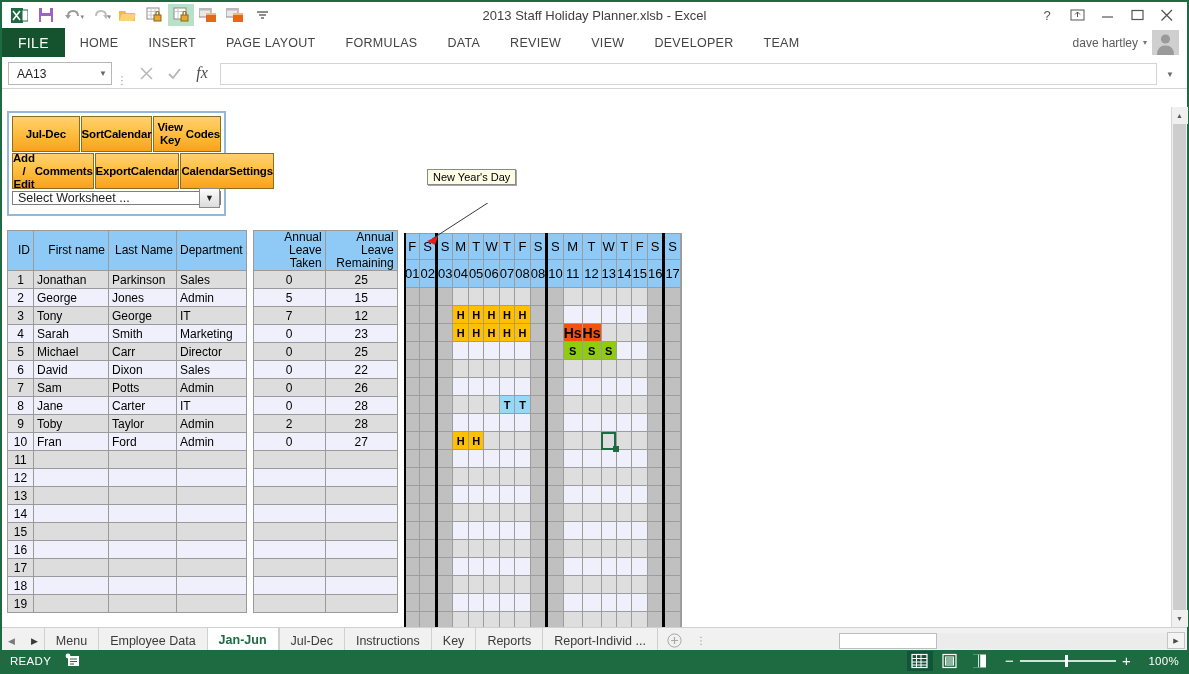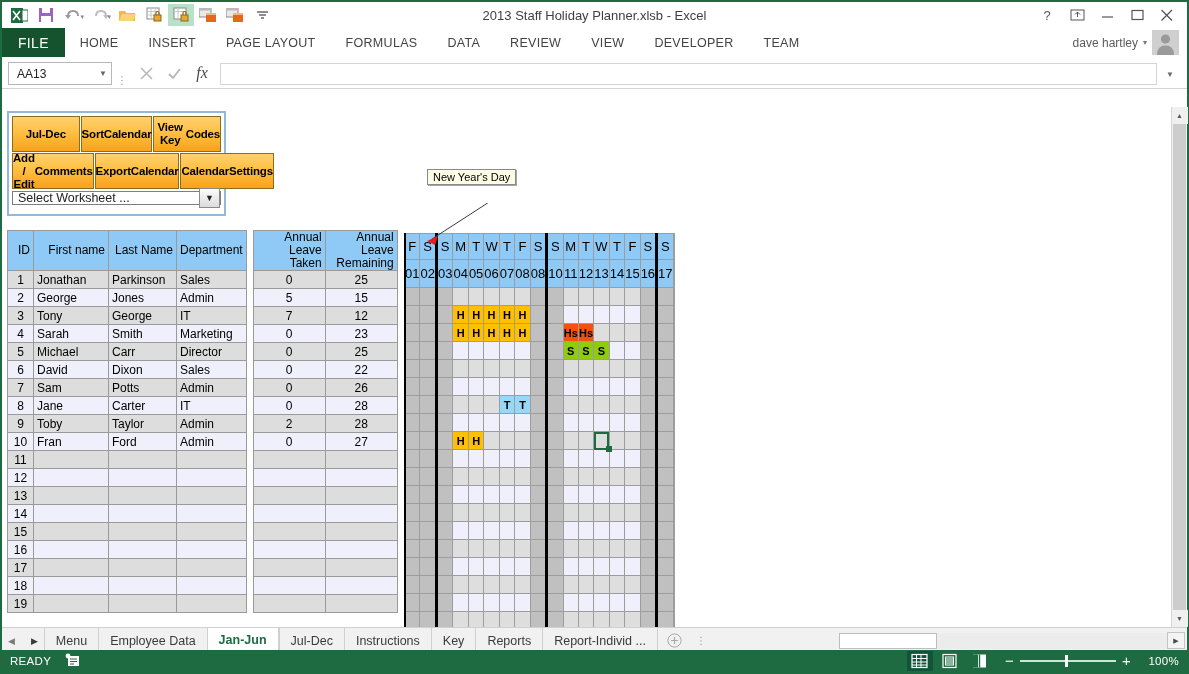--- a/index.html
+++ b/index.html
@@ -169,21 +169,21 @@
     text-align: center; color: #000; padding: 0;
   }
   .cal-grid td.dow, .cal-grid td.dnum {
     background: #8ecaf5; height: 26px; font-size: 13px;
   }
   .cal-grid td.dnum { height: 28px; }
   .cal-grid td.wkend { background: #c0c0c0; }
   td.day0  { background: #dedede; }
   td.day1  { background: #eff0fb; }
   td.h  { background: #ffc000; font-weight: bold; font-size: 11px; }
-  td.hs { background: #f4500e; font-weight: bold; font-size: 11px; }
+  td.hs { background: #f4500e; font-weight: bold; font-size: 14px; }
   td.s  { background: #8fcc10; font-weight: bold; font-size: 11px; }
   td.t  { background: #99d7f7; font-weight: bold; font-size: 11px; }
   td.weekbar { border-left: 3px solid #000 !important; }
   td.sel {
     outline: 2px solid #1e6b42; outline-offset: -2px; position: relative;
   }
   td.sel::after {
     content: ""; position: absolute; right: -3px; bottom: -3px;
     width: 6px; height: 6px; background: #1e6b42;
   }

